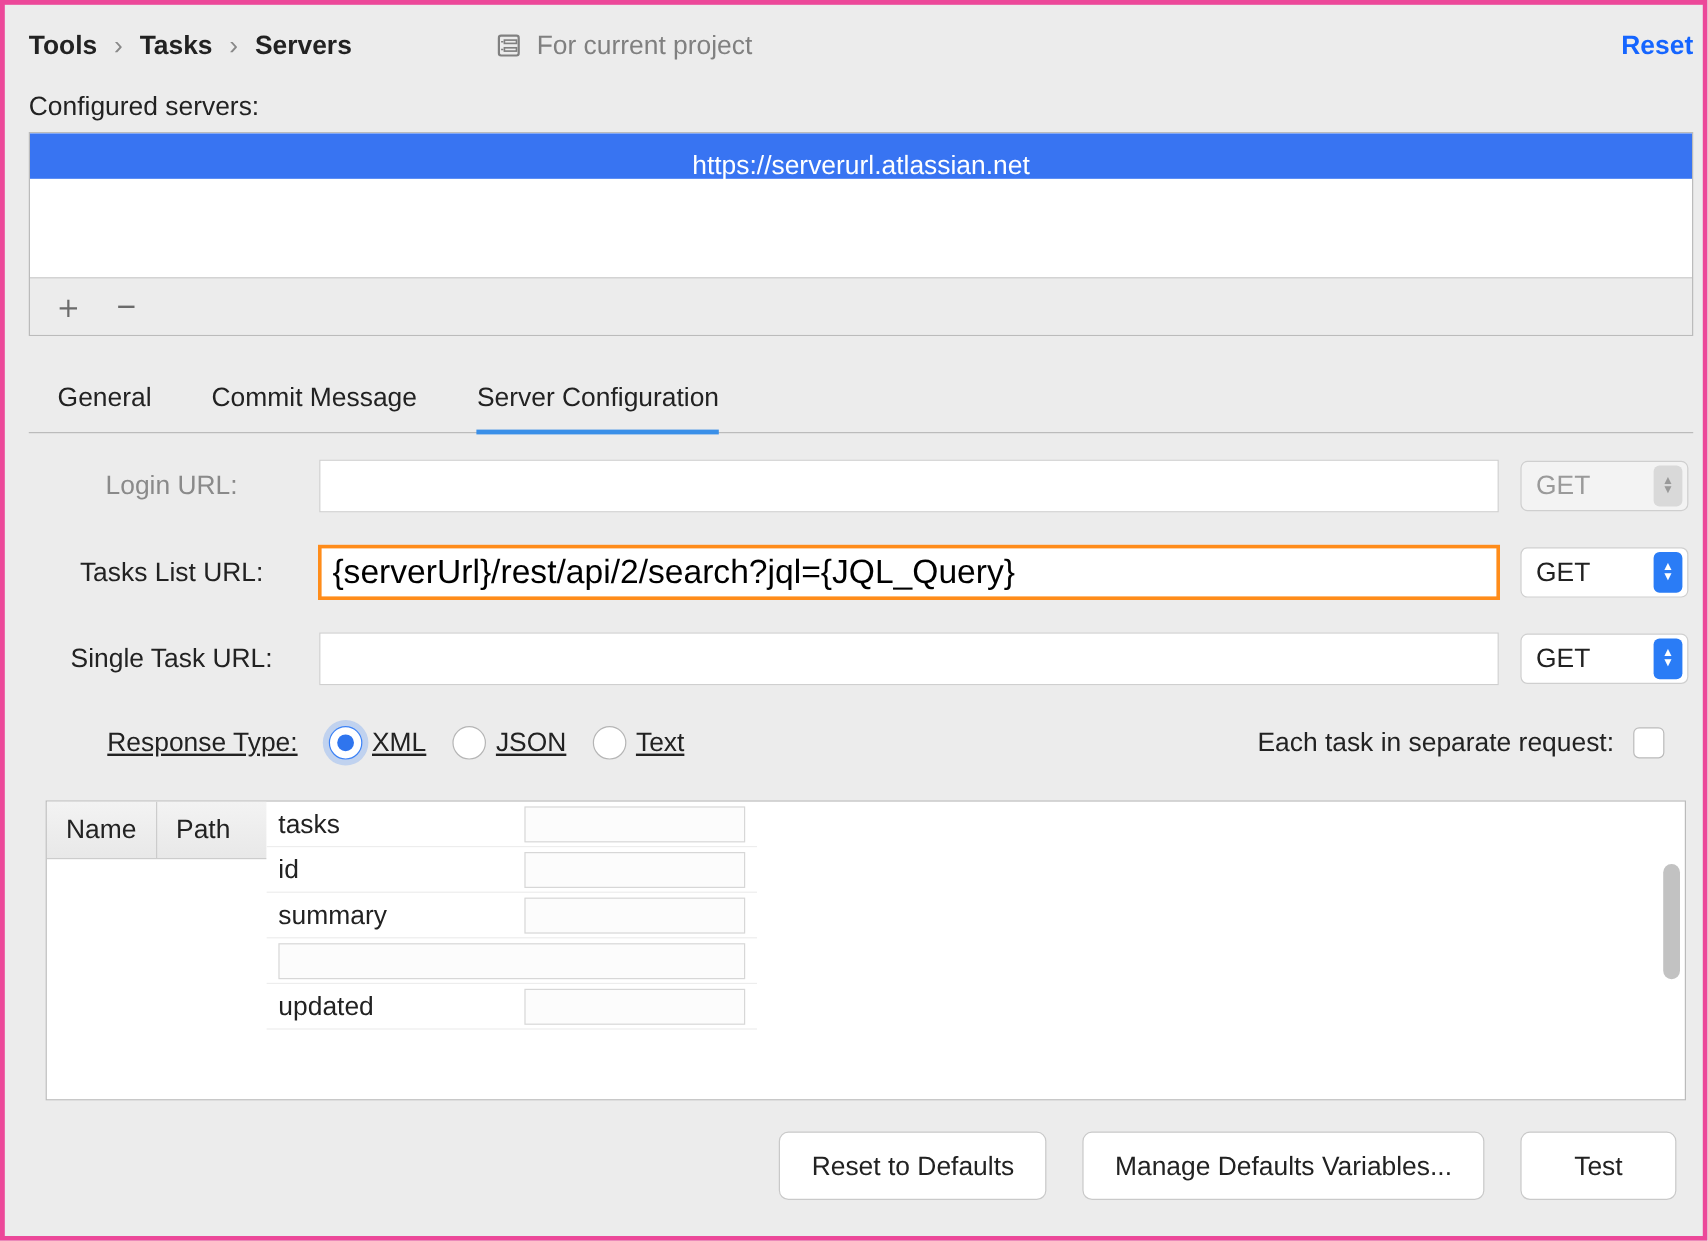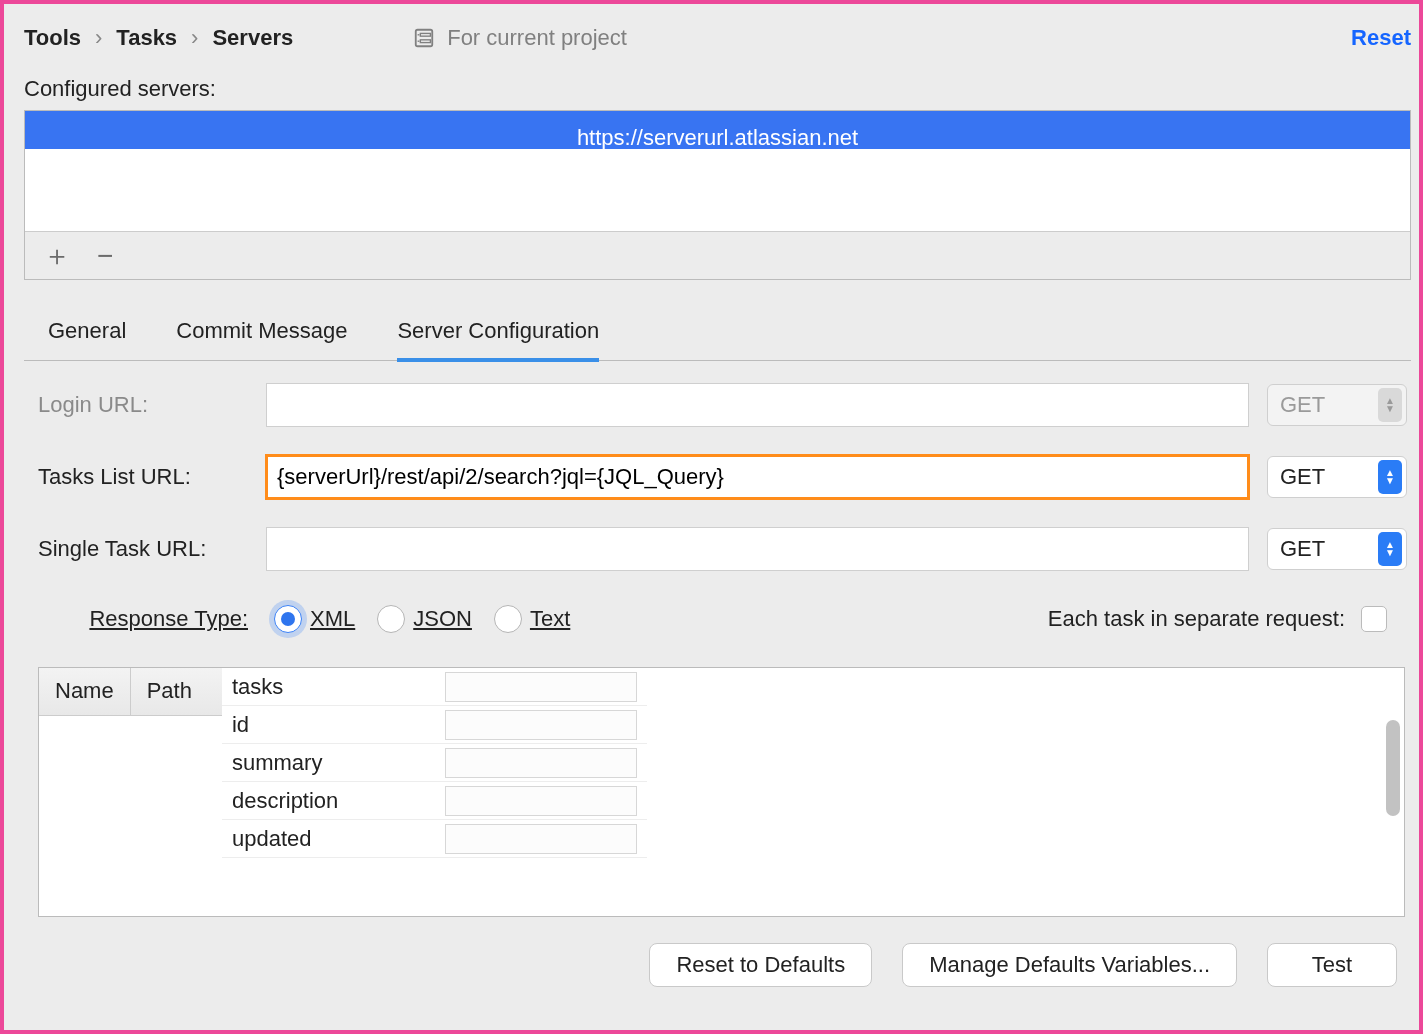--- a/index.html
+++ b/index.html
@@ -67,29 +67,29 @@
     border-bottom: 1px solid #bbb;
     margin-top: 28px;
     padding: 10px 24px 0 24px;
   }
   .tab { padding-bottom: 14px; cursor:pointer; }
   .tab.active { border-bottom: 4px solid #3a8fe8; margin-bottom:-2px; }
 
   
   .form { margin-top: 22px; display:flex; flex-direction:column; gap:28px; padding: 0 4px 0 14px;}
   .form-row { display:flex; align-items:center; gap:18px; }
-  .form-row .lbl { width: 210px; text-align:left; color:#222; }
+  .form-row .lbl { width: 210px; text-align:center; color:#222; }
   .form-row.disabled .lbl { color:#8a8a8a; }
   .text-input {
     flex: 1;
     height: 44px;
     border: 1px solid #cfcfcf;
     background:#fff;
     padding: 0 10px;
-    font-size: 22px;
+    font-size: 28px;
   }
   .text-input.highlight { outline: 3px solid #ff8c1a; outline-offset:-2px; border-color:#ff8c1a; }
   .method-select {
     width: 140px; height:42px;
     border:1px solid #cfcfcf; border-radius:6px;
     background:#fff;
     display:flex; align-items:center; justify-content:space-between;
     padding:0 4px 0 12px;
   }
   .method-select.disabled { background:#f3f3f3; color:#9a9a9a; }
@@ -156,21 +156,21 @@
     position:absolute; right:4px; top:52px; width:14px; height:96px;
     background:#c2c2c2; border-radius:7px;
   }
 
   
   .btn-row{
     display:flex; gap:30px; justify-content:flex-end;
     margin-top:26px; padding-right:14px;
   }
   .btn{
-    height:44px; padding:0 26px;
+    height:57px; padding:0 26px;
     background:#fff; border:1px solid #c9c9c9; border-radius:8px;
     display:flex; align-items:center; justify-content:center;
     cursor:pointer;
     min-width:130px;
   }
 </style>
 </head>
 <body>
 
 <div class="root">
@@ -301,21 +301,20 @@
             <input value="" style="">
           </div>
       </div>
       <div class="tbl-row">
         <div class="cell">summary</div>
         <div class="cell path">
             <input value="" style="">
           </div>
       </div>
       <div class="tbl-row">
-        <div class="cell">description</div>
         <div class="cell path">
             <input value="" style="">
           </div>
       </div>
       <div class="tbl-row">
         <div class="cell">updated</div>
         <div class="cell path">
             <input value="" style="">
           </div>
       </div>

